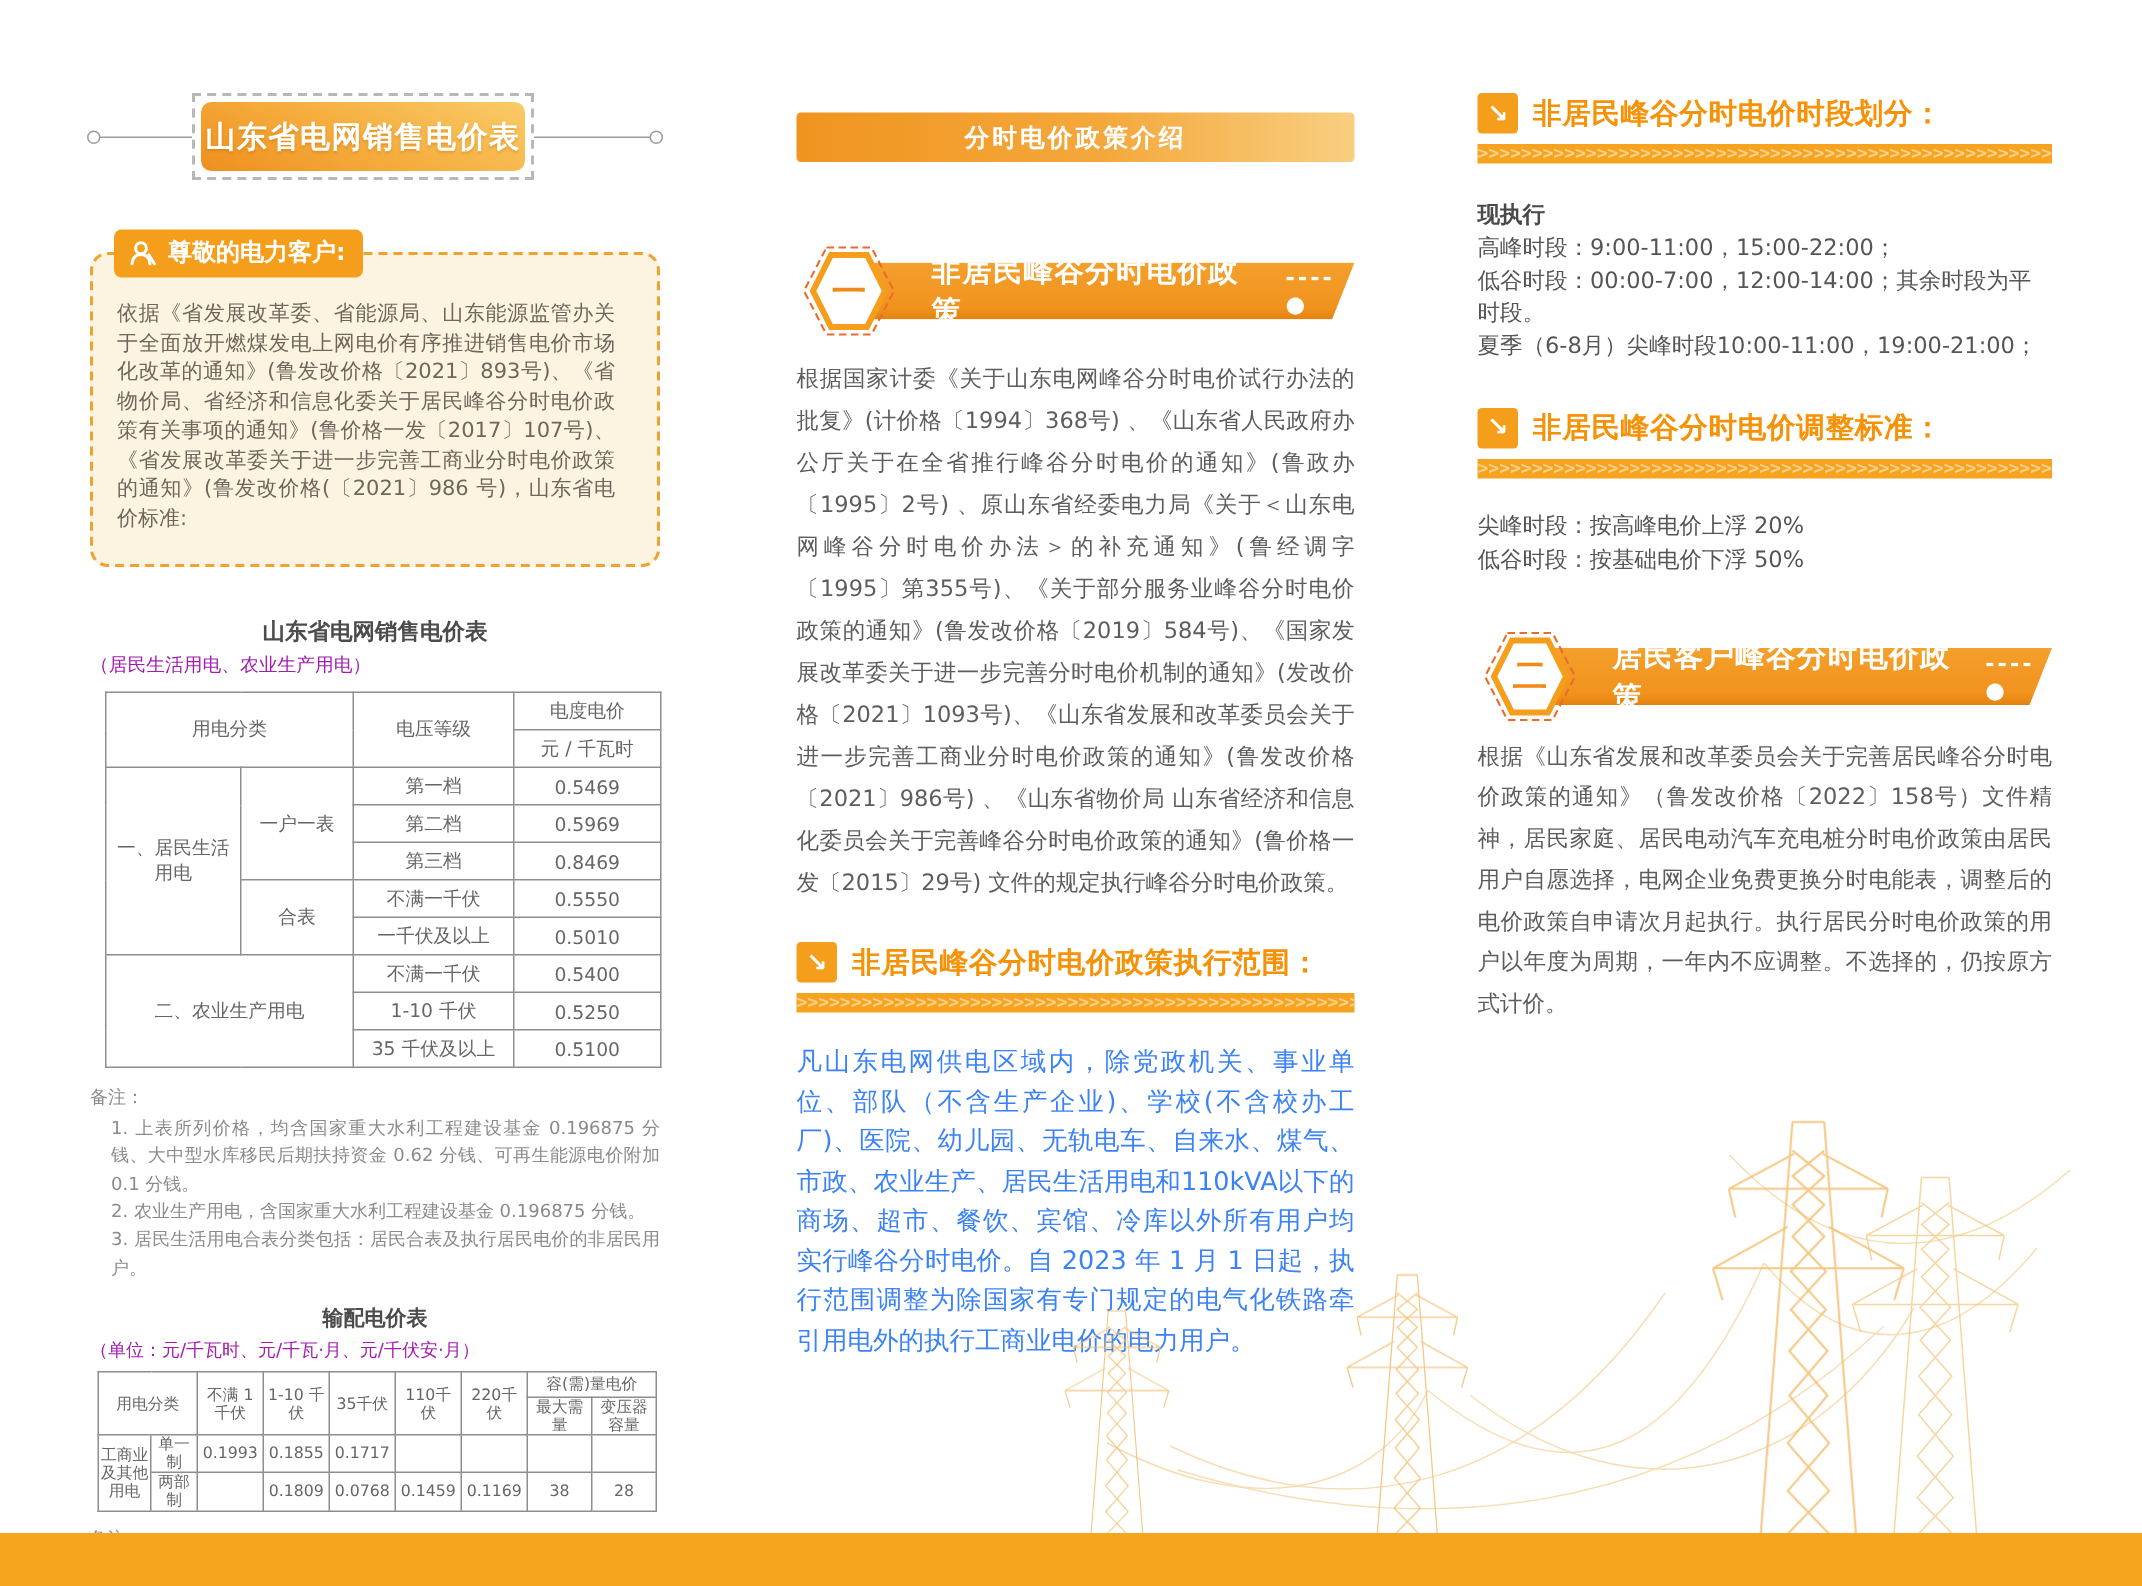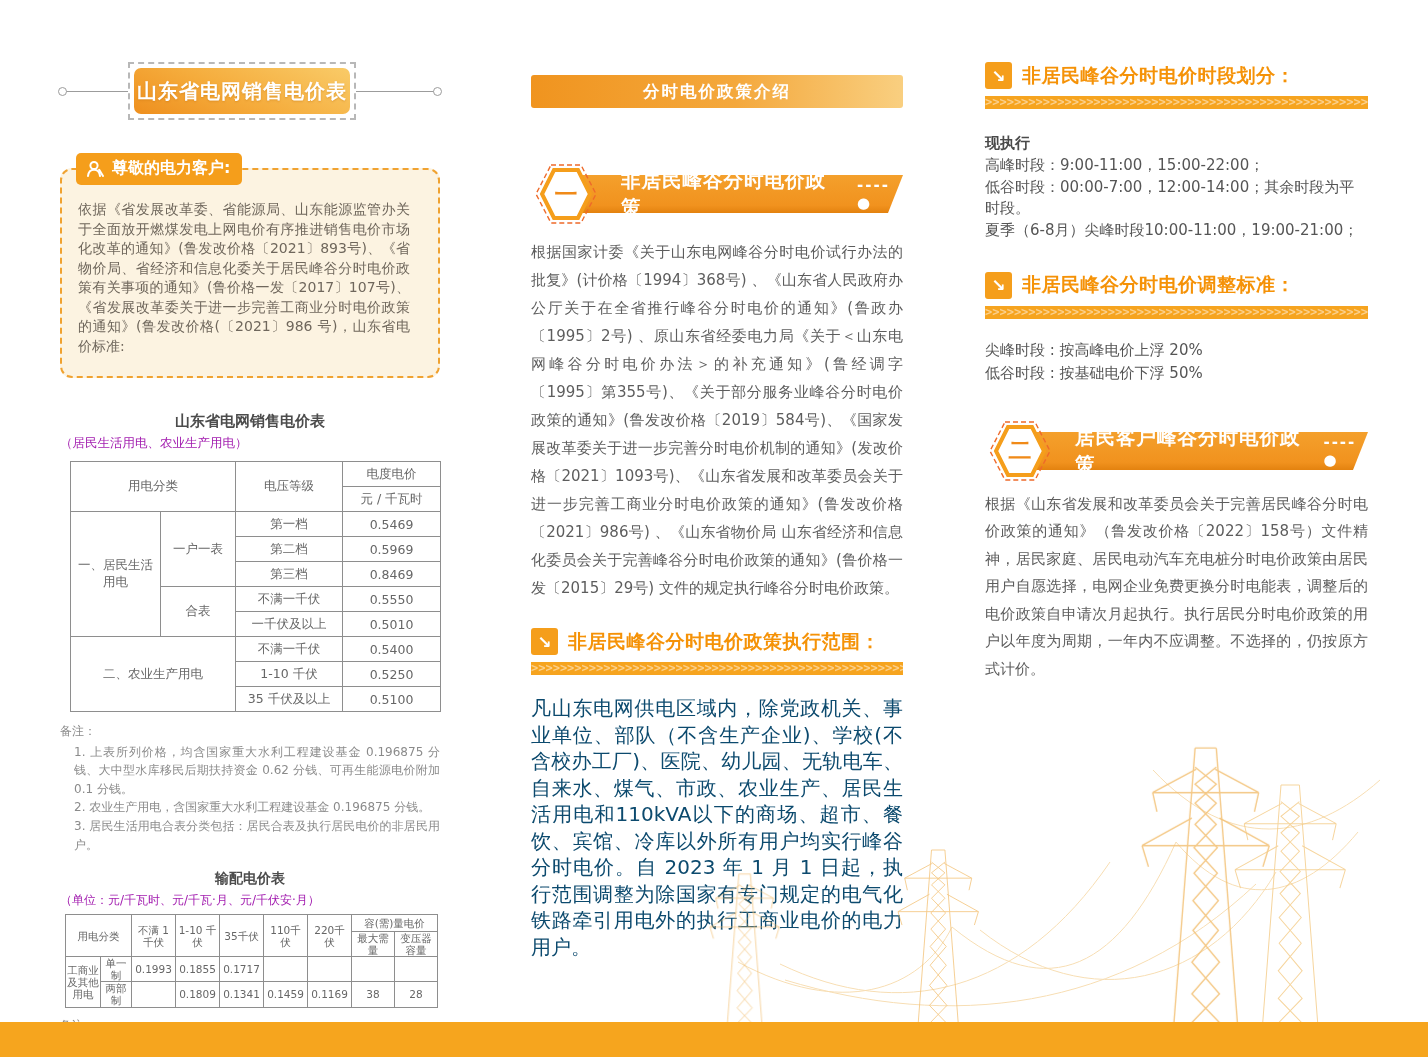--- a/index.html
+++ b/index.html
@@ -95,21 +95,21 @@
   }
   .sub-title { color:#F59207; font-weight:bold; font-size:19px; letter-spacing:.5px; }
   .chevrons {
     margin-top:7px; height:13px; background:#F6A41F; color:#FBD08C;
     font-family:"DejaVu Sans Mono","Liberation Mono",monospace;
     font-weight:bold; font-size:12px; line-height:12px; overflow:hidden; white-space:nowrap;
   }
 
   
   .body-lg  { font-size:15px; line-height:28px;  color:#5d5d5d; text-align:justify; }
-  .body-md  { font-size:20px; line-height:26.5px; color:#0c4a6e; text-align:justify; }
+  .body-md  { font-size:17px; line-height:26.5px; color:#3b82f6; text-align:justify; }
   .body-r1  { font-size:15px; line-height:21.8px; color:#555; }
   .body-r1 .bold { font-weight:bold; color:#4a4a4a; }
   .body-r2  { font-size:15px; line-height:23px; color:#555; }
   .body-r3  { font-size:15px; line-height:27.5px; color:#5d5d5d; text-align:justify; }
 
   
   .towers { position:absolute; left:690px; top:722px; }
   .bottom-bar { position:absolute; left:0; right:0; bottom:0; height:35px; background:#F6A51E; }
 </style>
 </head>
@@ -244,21 +244,21 @@
         <td>0.1717</td>
         <td></td>
         <td></td>
         <td></td>
         <td></td>
       </tr>
       <tr>
         <td>两部制</td>
         <td></td>
         <td>0.1809</td>
-        <td>0.1341</td>
+        <td>0.0768</td>
         <td>0.1459</td>
         <td>0.1169</td>
         <td>38</td>
         <td>28</td>
       </tr>
     </tbody>
       </table>
 
     <div class="notes notes2">
       <div class="lbl">备注：</div>

